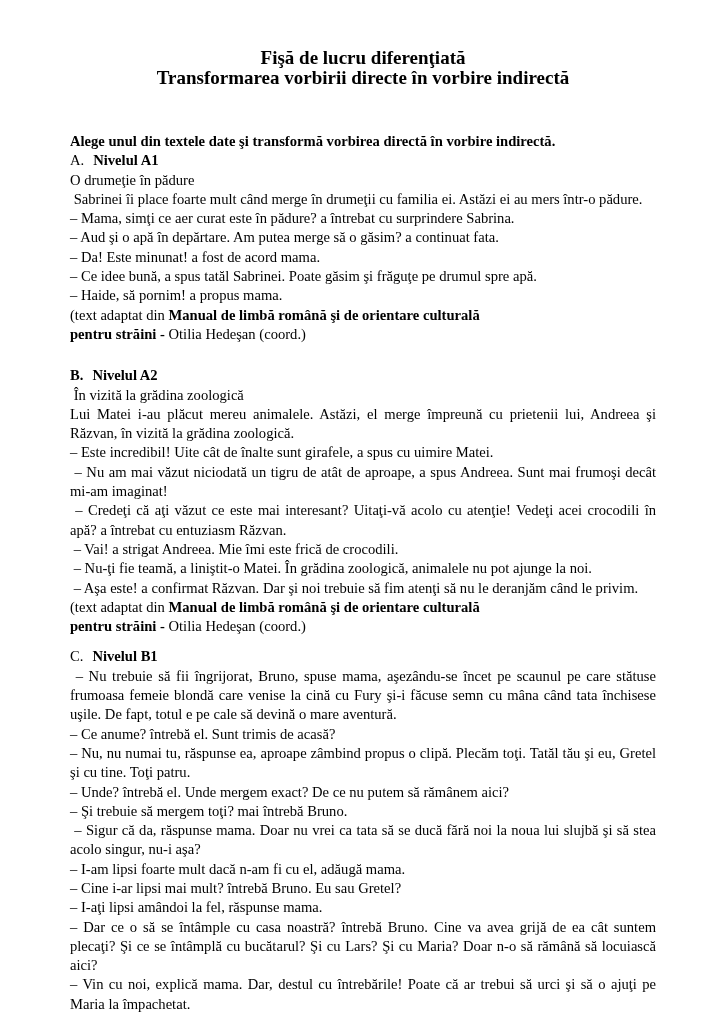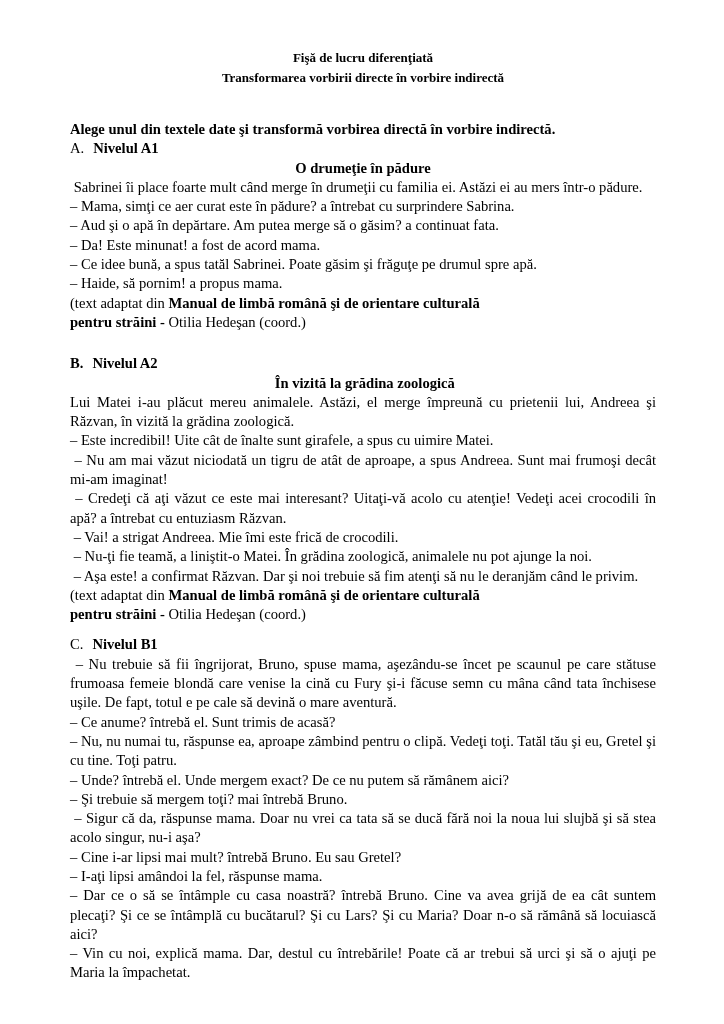--- a/index.html
+++ b/index.html
@@ -13,34 +13,34 @@
     padding: 48px 68px 20px 70px;
     font-family: "Liberation Serif", "DejaVu Serif", serif;
     font-size: 14.6px;
     line-height: 19.3px;
     overflow: hidden;
   }
   p { margin: 0; }
   .doc-title {
     text-align: center;
     font-weight: bold;
-    font-size: 13px;
+    font-size: 19px;
     line-height: 20px;
   }
   .instruction {
     font-weight: bold;
-    margin-top: 32px;
+    margin-top: 44px;
   }
   .section-a { }
   .section-b { margin-top: 22px; }
   .section-c { margin-top: 11px; }
   .heading .letter { margin-right: 9px; }
   .heading .level { font-weight: bold; }
   .letter-bold { font-weight: bold; }
-  .subtitle { font-weight: bold; text-align: center; }
+  .subtitle { font-weight: normal; }
   .para { text-align: justify; }
   .credit { }
   .bold { font-weight: bold; }
 </style>
 </head>
 <body>
 
 <div class="page">
 
   <div class="doc-title">Fişă de lucru diferenţiată</div>
@@ -72,24 +72,25 @@
     <p class="para">&nbsp;– Nu-ţi fie teamă, a liniştit-o Matei. În grădina zoologică, animalele nu pot ajunge la noi.</p>
     <p class="para">&nbsp;– Aşa este! a confirmat Răzvan. Dar şi noi trebuie să fim atenţi să nu le deranjăm când le privim.</p>
     <p class="credit"><span>(text adaptat din </span><span class="bold">Manual de limbă română şi de orientare culturală</span></p>
     <p class="credit"><span class="bold">pentru străini - </span><span>Otilia Hedeşan (coord.)</span></p>
   </section>
 
   <section class="section-c">
     <p class="heading"><span class="letter">C.</span><span class="level">Nivelul B1</span></p>
     <p class="para">&nbsp;– Nu trebuie să fii îngrijorat, Bruno, spuse mama, aşezându-se încet pe scaunul pe care stătuse frumoasa femeie blondă care venise la cină cu Fury şi-i făcuse semn cu mâna când tata închisese uşile. De fapt, totul e pe cale să devină o mare aventură.</p>
     <p class="para">– Ce anume? întrebă el. Sunt trimis de acasă?</p>
-    <p class="para">– Nu, nu numai tu, răspunse ea, aproape zâmbind pentru o clipă. Vedeţi toţi. Tatăl tău şi eu, Gretel şi cu tine. Toţi patru.</p>
+    <p class="para">– Nu, nu numai tu, răspunse ea, aproape zâmbind propus o clipă. Plecăm toţi. Tatăl tău şi eu, Gretel şi cu tine. Toţi patru.</p>
     <p class="para">– Unde? întrebă el. Unde mergem exact? De ce nu putem să rămânem aici?</p>
     <p class="para">– Şi trebuie să mergem toţi? mai întrebă Bruno.</p>
     <p class="para">&nbsp;– Sigur că da, răspunse mama. Doar nu vrei ca tata să se ducă fără noi la noua lui slujbă şi să stea acolo singur, nu-i aşa?</p>
+    <p class="para">– I-am lipsi foarte mult dacă n-am fi cu el, adăugă mama.</p>
     <p class="para">– Cine i-ar lipsi mai mult? întrebă Bruno. Eu sau Gretel?</p>
     <p class="para">– I-aţi lipsi amândoi la fel, răspunse mama.</p>
     <p class="para">– Dar ce o să se întâmple cu casa noastră? întrebă Bruno. Cine va avea grijă de ea cât suntem plecaţi? Şi ce se întâmplă cu bucătarul? Şi cu Lars? Şi cu Maria? Doar n-o să rămână să locuiască aici?</p>
     <p class="para">– Vin cu noi, explică mama. Dar, destul cu întrebările! Poate că ar trebui să urci şi să o ajuţi pe Maria la împachetat.</p>
 
   </section>
 
 </div>
 
 </body></html>

